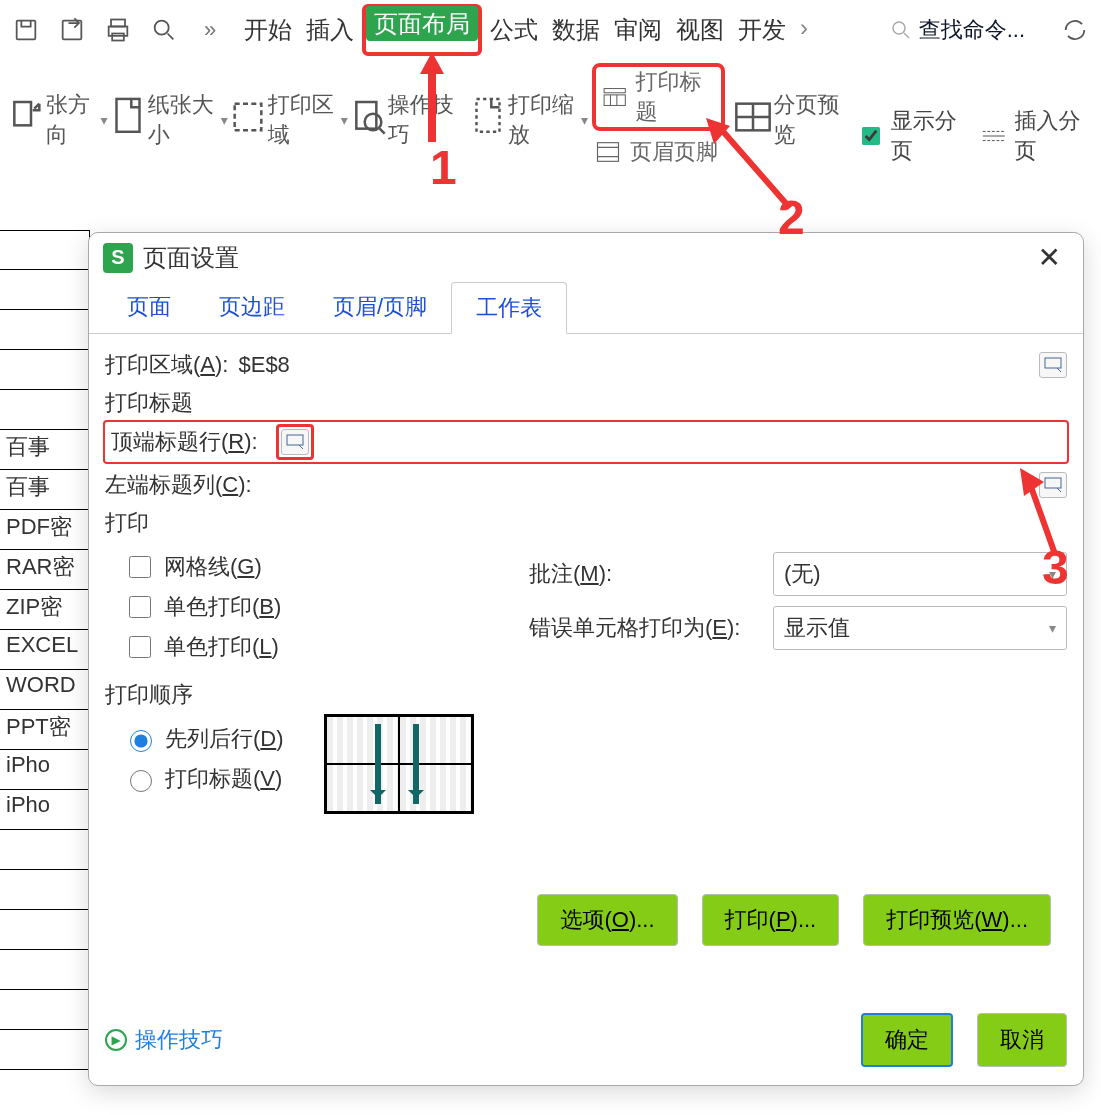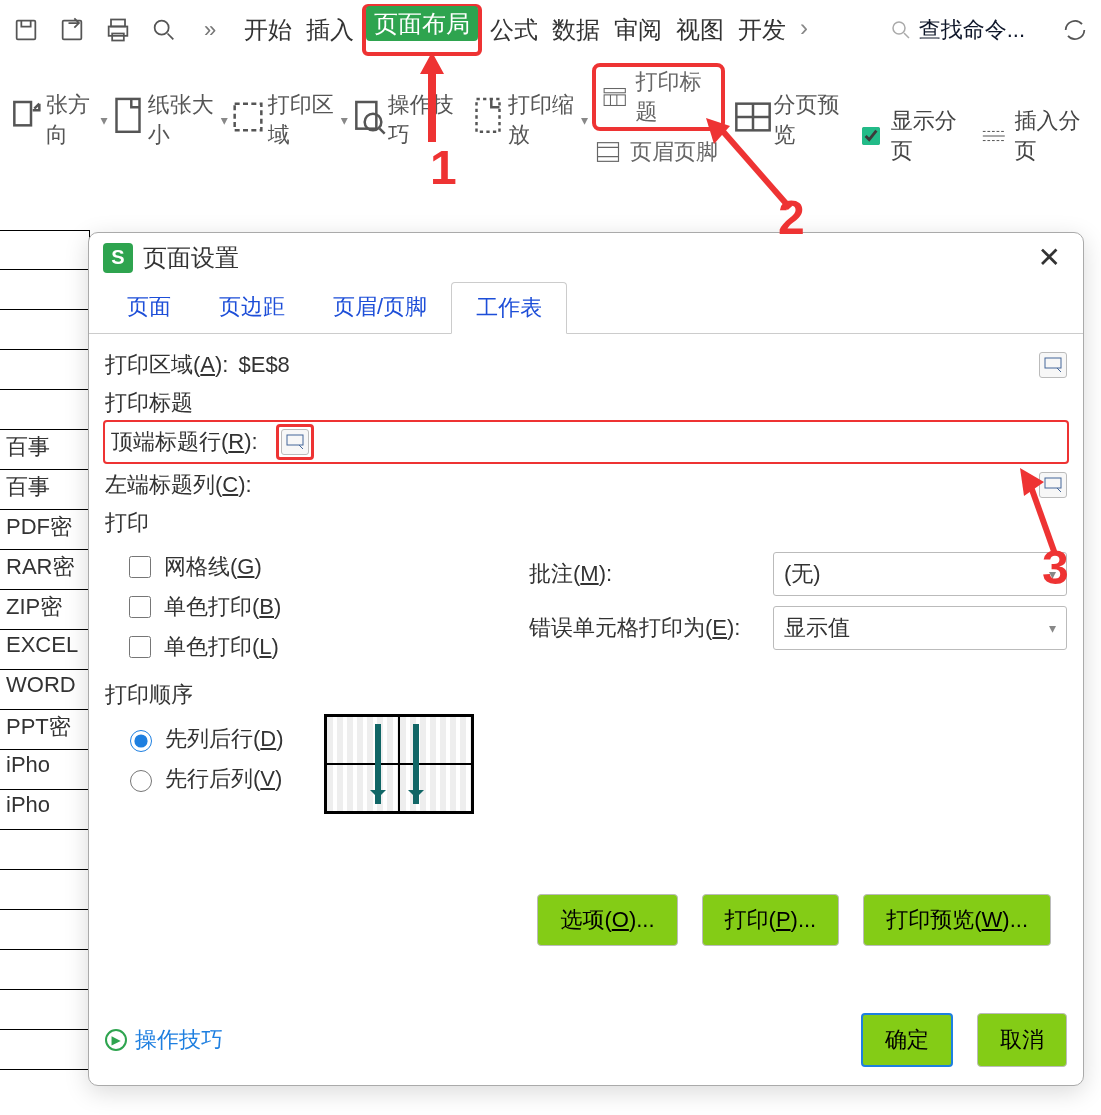--- a/index.html
+++ b/index.html
@@ -377,21 +377,21 @@
 
     <div class="section-title">打印顺序</div>
     <div style="display:flex; align-items:flex-start;">
       <div>
         <div class="radio-row">
             <input type="radio" name="ord" checked="" style="">
             <label><span>先列后行(</span><u class="key">D</u><span>)</span></label>
           </div>
         <div class="radio-row">
             <input type="radio" name="ord" style="">
-            <label><span>先行后列(</span><u class="key">V</u><span>)</span></label>
+            <label><span>打印标题(</span><u class="key">V</u><span>)</span></label>
           </div>
       </div>
       <div class="order-illus" style="position:relative;">
         <div class="mini"></div>
           <div class="mini"></div>
           <div class="mini"></div>
           <div class="mini"></div>
         <div class="arrow1"></div>
           <div class="arrow2"></div>
       </div>

